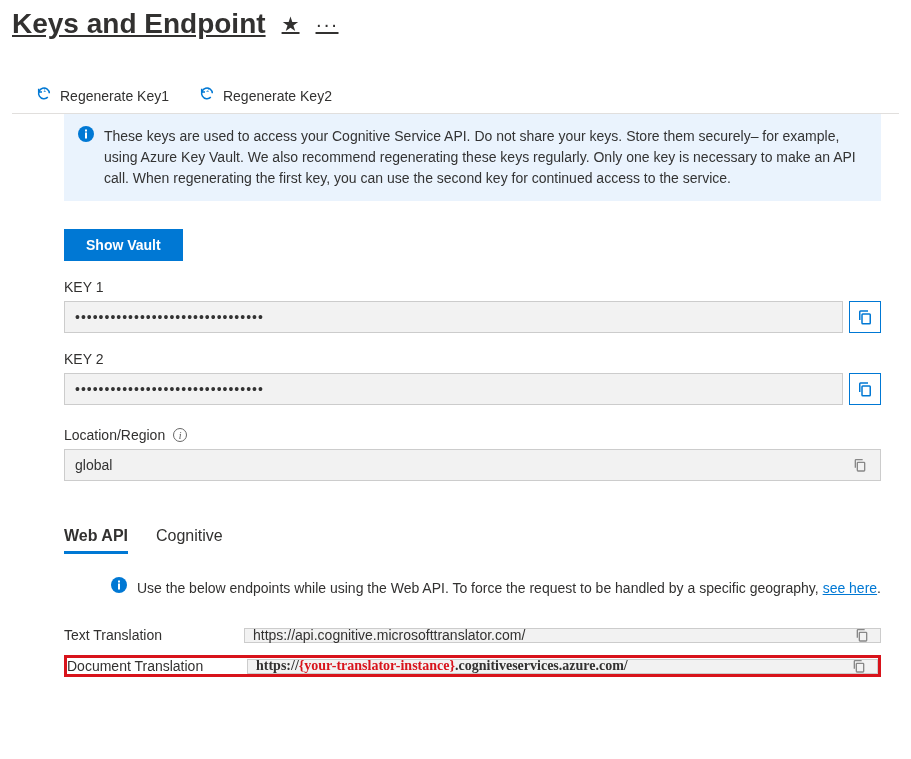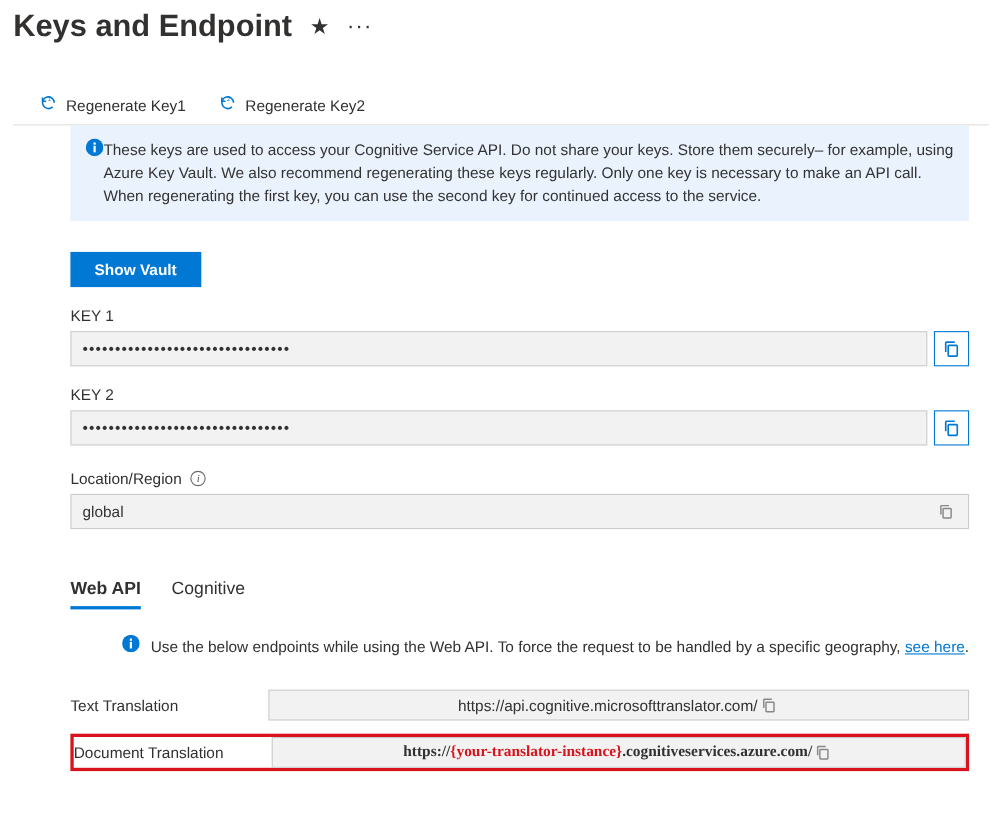--- a/index.html
+++ b/index.html
@@ -14,38 +14,39 @@
   }
   * { box-sizing: border-box; }
   body {
     margin: 0;
     font-family: "Segoe UI", Arial, sans-serif;
     color: var(--text);
     font-size: 14px;
     width: 911px;
   }
   .page { padding: 8px 12px 18px 12px; }
-  .title-row { display: flex; align-items: center; gap: 16px; }
+  .title-row { display: flex; align-items: center; gap: 16px; text-decoration: underline; }
   .title { font-size: 28px; font-weight: 600; }
   .star { font-size: 20px; color: #323130; }
   .ellipsis { font-size: 20px; letter-spacing: 1px; color: #323130; cursor: pointer; }
   .toolbar {
     margin-top: 40px;
     display: flex;
     gap: 30px;
     padding: 6px 24px 8px 24px;
     border-bottom: 1px solid var(--border-light);
     font-size: 14px;
   }
   .tb-item { display: inline-flex; align-items: center; gap: 8px; cursor: pointer; }
   .tb-item svg { width: 16px; height: 16px; }
   .content { padding: 0 18px 0 52px; }
   .infobox {
     background: var(--bg-info);
     display: flex;
+    gap: 10px;
     padding: 12px 14px;
     font-size: 14px;
     color: #333;
     line-height: 1.5;
   }
   .infobox .icon { flex: 0 0 auto; }
   .btn-primary {
     background: var(--azure-blue);
     color: #fff;
     border: none;
@@ -120,25 +121,25 @@
   }
   a { color: var(--azure-blue); text-decoration: underline; }
   .ep-grid { margin-top: 22px; }
   .ep-row {
     display: flex; align-items: center;
     padding: 6px 0;
   }
   .ep-label { width: 180px; flex: 0 0 auto; }
   .ep-box {
     flex: 1 1 auto;
-    display: flex; align-items: center; justify-content: center;
+    display: flex; align-items: center; justify-content: space-between;
     border: 1px solid var(--border);
     background: var(--bg-readonly);
     padding: 4px 8px;
-    height: 28px; font-size: 14px;
+    height: 15px; font-size: 14px;
   }
   .doc-highlight {
     border: 3px solid var(--highlight-red);
     padding: 0 0;
     margin-top: 6px;
   }
   .doc-url {
     font-family: Georgia, "Times New Roman", serif;
     font-weight: 600;
   }

